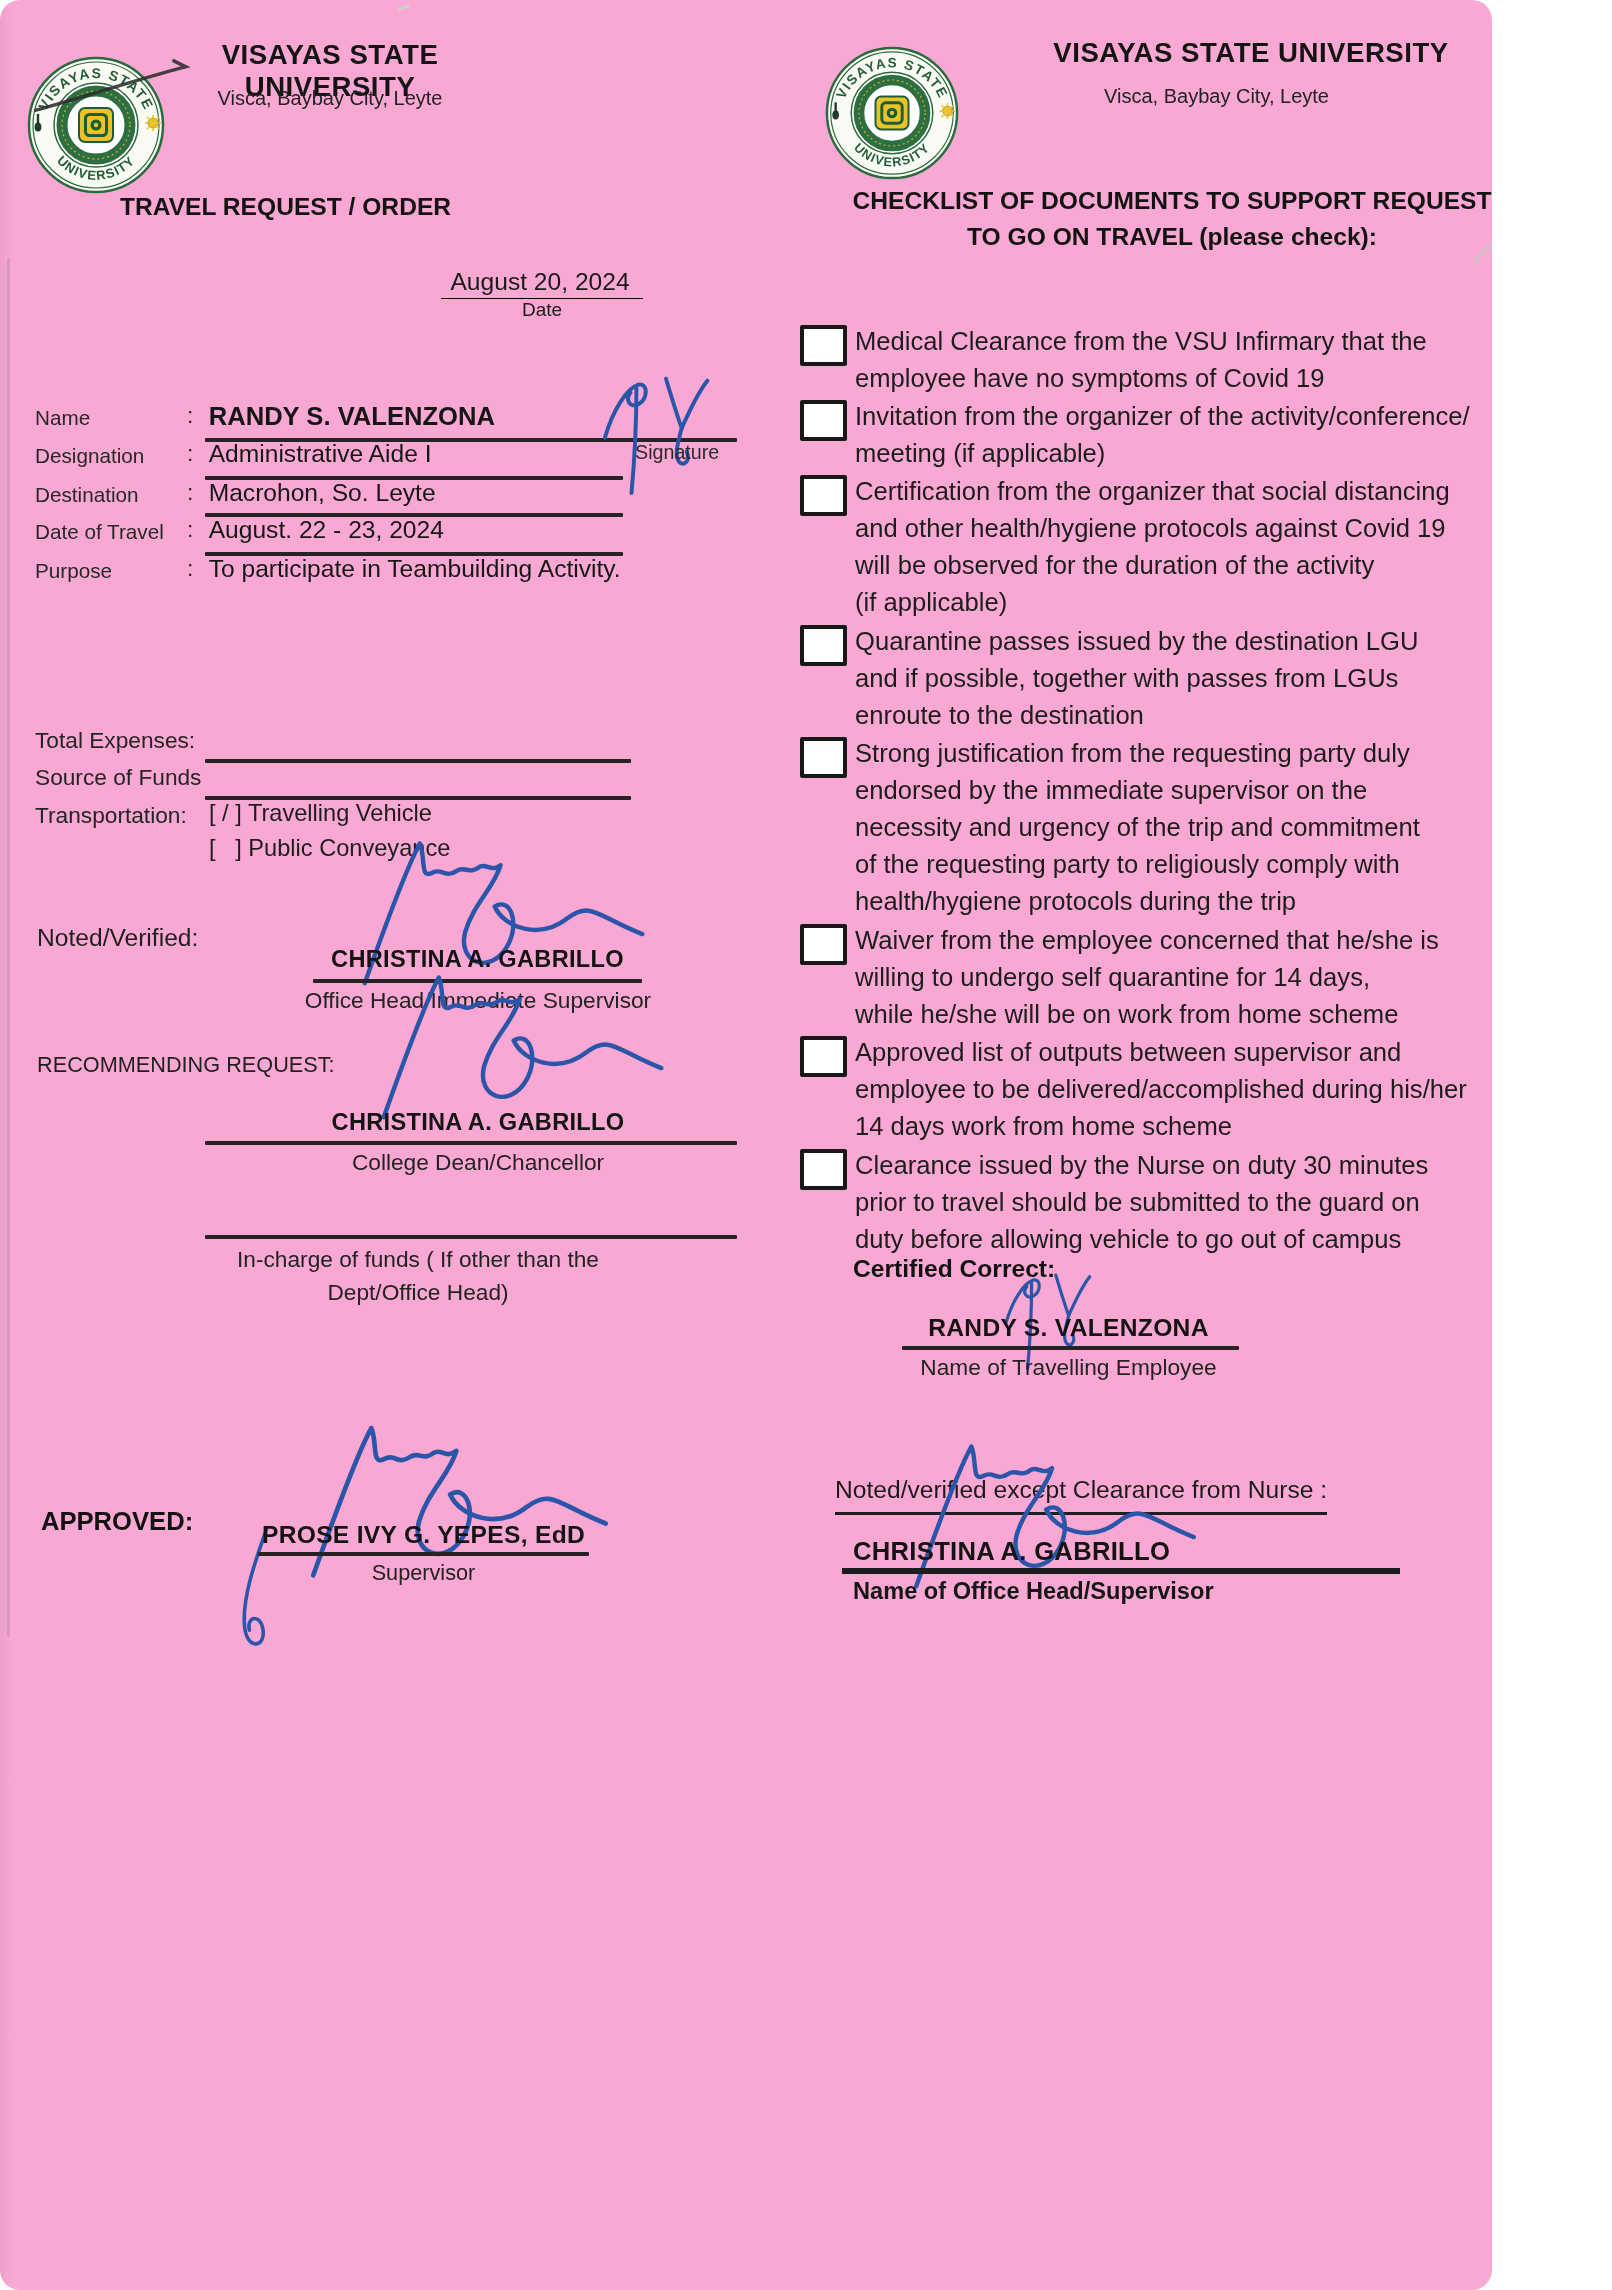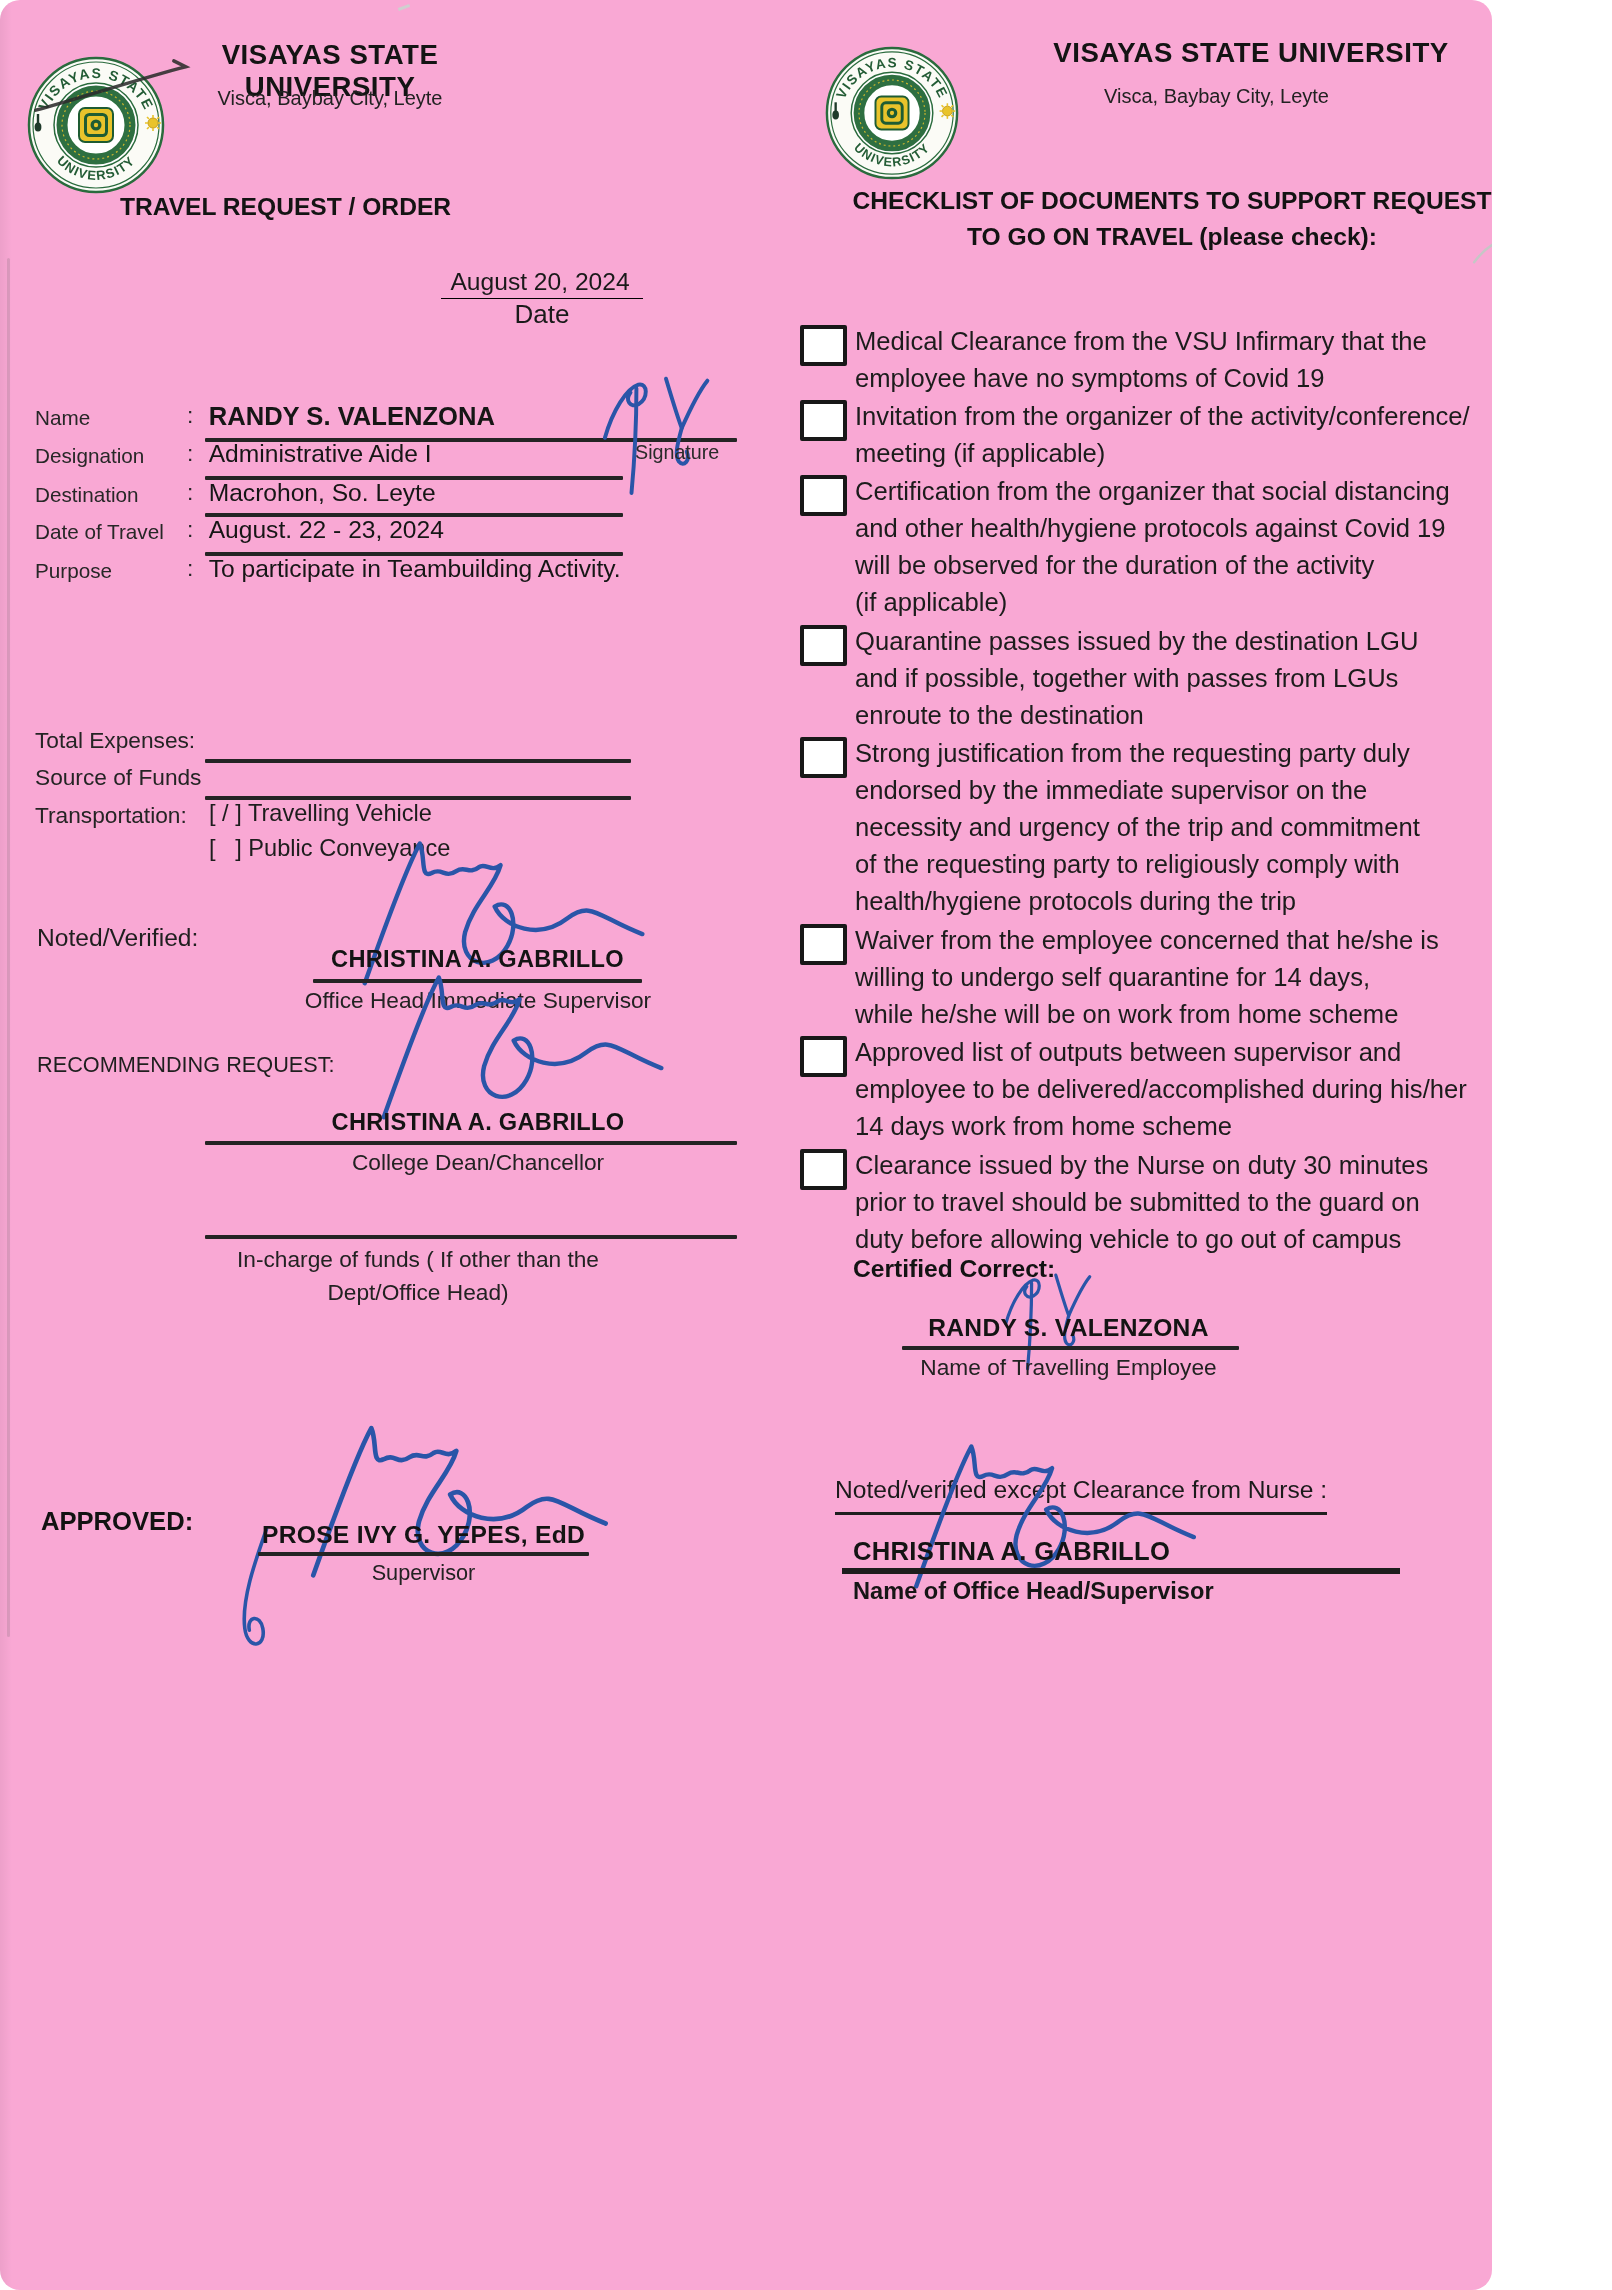--- a/index.html
+++ b/index.html
@@ -19,21 +19,21 @@
   .b{font-weight:bold;}
 
   
   .uni-title{font-size:27.6px;font-weight:bold;letter-spacing:0.5px;color:#141414;}
   .uni-addr{font-size:20px;color:#222;}
   .form-title{font-size:24.6px;font-weight:bold;color:#141414;}
   .chk-title{font-size:24.6px;font-weight:bold;line-height:36px;color:#131313;}
 
   
   .date-val{font-size:24.6px;color:#1a1a1a;display:inline-block;border-bottom:1px solid #000000;padding:0 13.8px 2px 9.9px;}
-  .date-cap{font-size:26px;color:#1a1a1a;}
+  .date-cap{font-size:19px;color:#1a1a1a;}
 
   
   .f-row{position:absolute;left:35px;width:749px;}
   .f-label{display:inline-block;width:152px;font-size:20.7px;color:#272727;vertical-align:top;padding-top:3.9px;}
   .f-colon{display:inline-block;width:21.7px;font-size:22.7px;color:#272727;vertical-align:top;}
   .f-value{display:inline-block;font-size:24.6px;color:#161616;}
   .f-value.b{font-size:25.6px;}
   .uline{position:absolute;background:#242424;height:3.9px;border-radius:1px;}
   .sig-cap{font-size:19.7px;color:#2a2a2a;}
 

